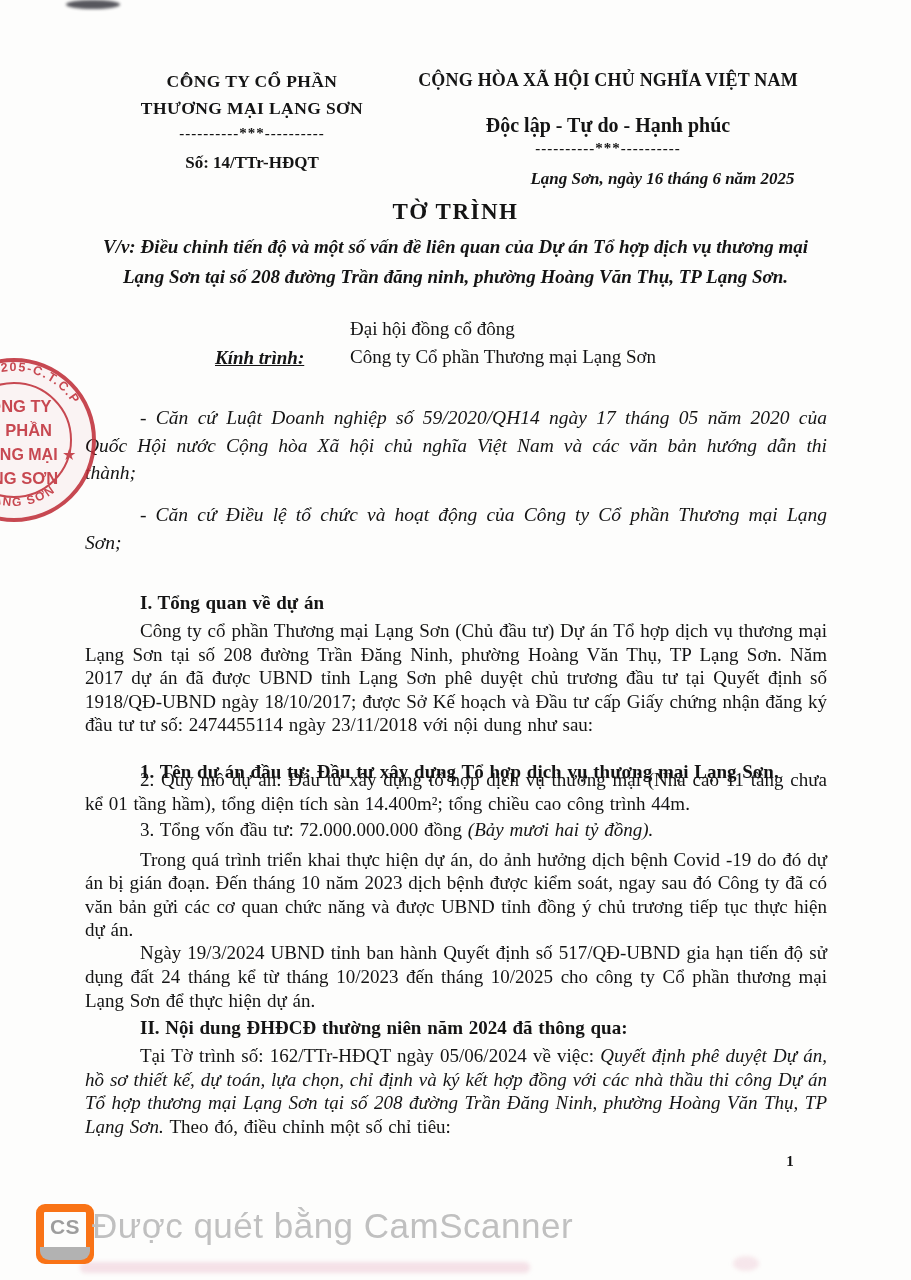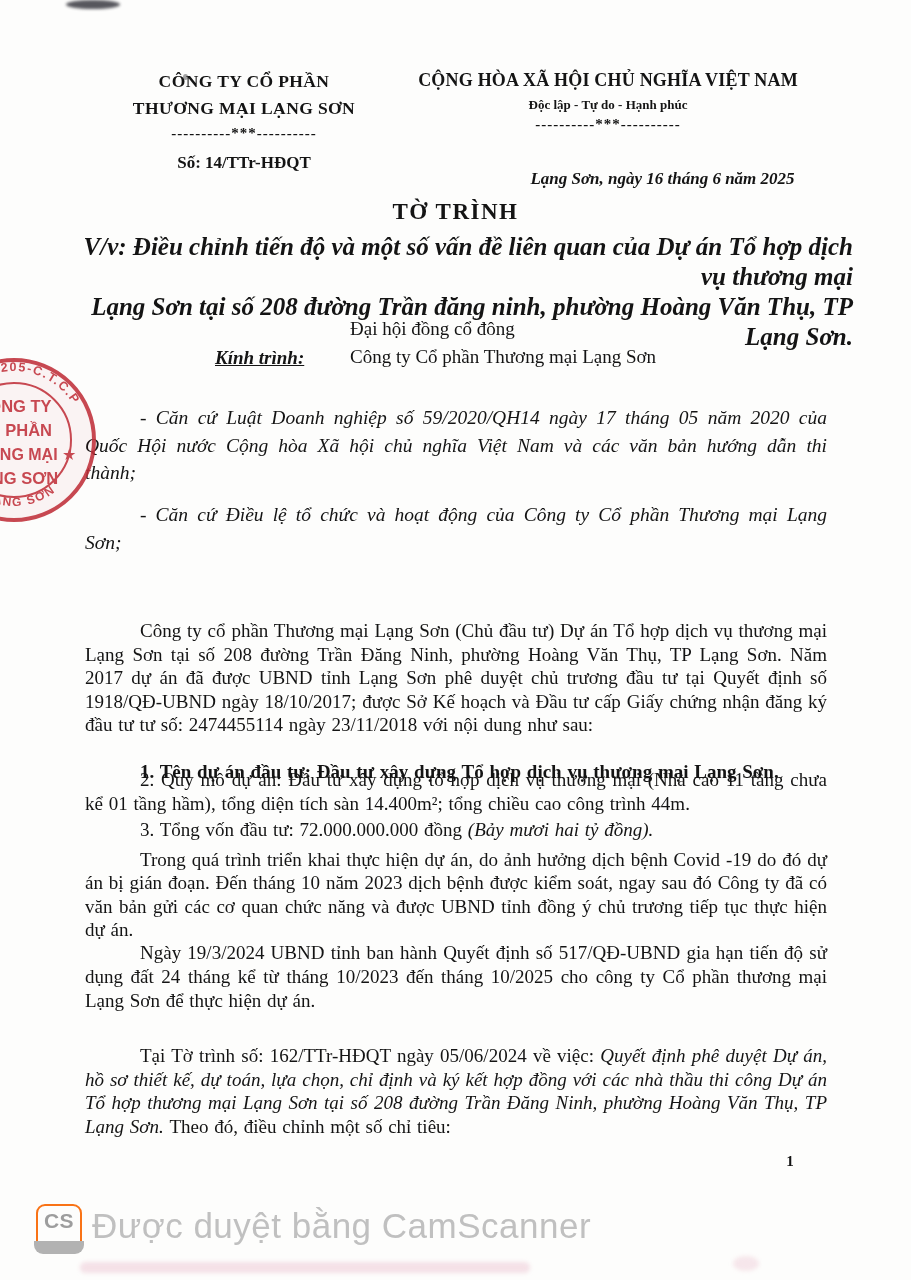--- a/index.html
+++ b/index.html
@@ -7,31 +7,31 @@
     position:relative;width:911px;height:1280px;background:#fdfdfc;overflow:hidden;
     font-family:"Liberation Serif","DejaVu Serif",serif;color:#141414;
   }
   .abs{position:absolute;}
   .center{text-align:center;}
   .i{font-style:italic;}
   .just{text-align:justify;}
   .ind{text-indent:55px;}
 
   
-  .hl{left:88px;top:68px;width:312px;}
+  .hl{left:96px;top:68px;width:312px;}
   .hl .org{font-size:17.5px;font-weight:bold;letter-spacing:.4px;line-height:27px;}
   .hr{left:398px;top:70px;width:420px;}
   .n1{font-size:18px;font-weight:bold;letter-spacing:.2px;}
-  .n2{font-size:13px;font-weight:bold;margin-top:6px;}
+  .n2{font-size:20px;font-weight:bold;margin-top:23px;}
   .sep{font-size:15px;font-weight:bold;letter-spacing:1px;margin-top:3px;}
   .docnum{font-size:17px;font-weight:bold;margin-top:11px;}
   .dateline{left:505px;top:157px;width:315px;font-size:17px;font-weight:bold;font-style:italic;text-align:center;margin-top:12px;}
 
   .title{left:0;right:0;top:199px;font-size:23px;font-weight:bold;letter-spacing:1.5px;text-align:center;}
-  .subject{left:58px;right:58px;top:232px;font-size:25px;font-weight:bold;font-style:italic;text-align:right;line-height:30px;}
+  .subject{left:58px;right:58px;top:232px;font-size:19px;font-weight:bold;font-style:italic;text-align:center;line-height:30px;}
 
   .kt-label{left:215px;top:331px;font-size:19px;font-weight:bold;font-style:italic;text-decoration:underline;margin-top:16px;}
   .recip{left:350px;top:318px;font-size:19px;font-weight:normal;}
   .recip2{top:346px;}
 
   
   .para{left:85px;width:742px;font-size:19px;line-height:23.5px;word-spacing:1px;}
   .basis{font-size:19.5px;font-style:italic;line-height:27.5px;word-spacing:2px;}
   .p1{top:404px;} .p2{top:501px;} .p3{top:533px;}
   .h1{top:591px;font-weight:bold;}
@@ -42,21 +42,21 @@
   .h2{top:1016px;font-weight:bold;}
   .tai{top:1044px;}
 
   .pagenum{left:760px;top:1153px;width:60px;text-align:center;font-size:15px;font-weight:bold;}
 
   
   .stamp{left:-72px;top:354px;width:172px;height:172px;opacity:.88;}
   .stamp text{fill:#c0303a;font-family:"Liberation Sans","DejaVu Sans",sans-serif;font-weight:bold;}
 
   
-  .cs-badge{left:36px;top:1204px;width:42px;height:44px;border:2px solid #f97316;border-radius:9px;
+  .cs-badge{left:36px;top:1204px;width:42px;height:44px;border:8px solid #f97316;border-radius:9px;
     font-family:"Liberation Sans","DejaVu Sans",sans-serif;color:#9d9d9d;}
   .cs-badge .cs-txt{position:absolute;left:0;right:0;top:3px;text-align:center;font-size:21px;font-weight:bold;letter-spacing:.5px;}
   .cs-badge .cs-bar{position:absolute;left:-4px;right:-4px;bottom:-4px;height:13px;background:#b2b2b2;border-radius:0 0 9px 9px;}
   .cs-text{left:92px;top:1206px;font-size:35px;color:#c0c0c0;font-family:"Liberation Sans","DejaVu Sans",sans-serif;letter-spacing:.5px;}
 
   
   .smudge-top{left:66px;top:0;width:54px;height:9px;background:#2e2e36;border-radius:50%;filter:blur(1.5px);opacity:.8;}
   .speck{left:183px;top:74px;width:5px;height:6px;background:#4a4a4a;border-radius:50%;filter:blur(.5px);opacity:.5;}
   .smudge-bottom{left:80px;top:1262px;width:450px;height:11px;background:rgba(231,178,196,.38);border-radius:6px;filter:blur(2px);}
   .smudge-bottom2{left:733px;top:1256px;width:26px;height:15px;background:rgba(231,178,196,.3);border-radius:50%;filter:blur(2px);}
@@ -91,27 +91,29 @@
     <div>Lạng Sơn tại số 208 đường Trần đăng ninh, phường Hoàng Văn Thụ, TP Lạng Sơn.</div>
   </div>
 
   <div class="abs kt-label">Kính trình:</div>
   <div class="abs recip">Đại hội đồng cổ đông</div>
   <div class="abs recip recip2">Công ty Cổ phần Thương mại Lạng Sơn</div>
 
   <div class="abs para basis p1 just ind">- Căn cứ Luật Doanh nghiệp số 59/2020/QH14 ngày 17 tháng 05 năm 2020 của Quốc Hội nước Cộng hòa Xã hội chủ nghĩa Việt Nam và các văn bản hướng dẫn thi thành;</div>
   <div class="abs para basis p2 just ind">- Căn cứ Điều lệ tổ chức và hoạt động của Công ty Cổ phần Thương mại Lạng Sơn;</div>
 
+  <div class="abs para h1 ind">I. Tổng quan về dự án</div>
   <div class="abs para intro just ind">Công ty cổ phần Thương mại Lạng Sơn (Chủ đầu tư) Dự án Tổ hợp dịch vụ thương mại Lạng Sơn tại số 208 đường Trần Đăng Ninh, phường Hoàng Văn Thụ, TP Lạng Sơn. Năm 2017 dự án đã được UBND tỉnh Lạng Sơn phê duyệt chủ trương đầu tư tại Quyết định số 1918/QĐ-UBND ngày 18/10/2017; được Sở Kế hoạch và Đầu tư cấp Giấy chứng nhận đăng ký đầu tư tư số: 2474455114 ngày 23/11/2018 với nội dung như sau:</div>
   <div class="abs para it1 just ind">1. Tên dự án đầu tư: Đầu tư xây dựng Tổ hợp dịch vụ thương mại Lạng Sơn.</div>
   <div class="abs para it2 just ind">2. Quy mô dự án: Đầu tư xây dựng tổ hợp dịch vụ thương mại (Nhà cao 11 tầng chưa kể 01 tầng hầm), tổng diện tích sàn 14.400m²; tổng chiều cao công trình 44m.</div>
   <div class="abs para it3 just ind"><span>3. Tổng vốn đầu tư: 72.000.000.000 đồng </span><span class="i">(Bảy mươi hai tỷ đồng).</span></div>
   <div class="abs para covid just ind">Trong quá trình triển khai thực hiện dự án, do ảnh hưởng dịch bệnh Covid -19 do đó dự án bị gián đoạn. Đến tháng 10 năm 2023 dịch bệnh được kiểm soát, ngay sau đó Công ty đã có văn bản gửi các cơ quan chức năng và được UBND tỉnh đồng ý chủ trương tiếp tục thực hiện dự án.</div>
   <div class="abs para ngay just ind">Ngày 19/3/2024 UBND tỉnh ban hành Quyết định số 517/QĐ-UBND gia hạn tiến độ sử dụng đất 24 tháng kể từ tháng 10/2023 đến tháng 10/2025 cho công ty Cổ phần thương mại Lạng Sơn để thực hiện dự án.</div>
 
+  <div class="abs para h2 ind">II. Nội dung ĐHĐCĐ thường niên năm 2024 đã thông qua:</div>
   <div class="abs para tai just ind"><span>Tại Tờ trình số: 162/TTr-HĐQT ngày 05/06/2024 về việc: </span><span class="i">Quyết định phê duyệt Dự án, hồ sơ thiết kế, dự toán, lựa chọn, chỉ định và ký kết hợp đồng với các nhà thầu thi công Dự án Tổ hợp thương mại Lạng Sơn tại số 208 đường Trần Đăng Ninh, phường Hoàng Văn Thụ, TP Lạng Sơn. </span><span>Theo đó, điều chỉnh một số chỉ tiêu:</span></div>
 
   <div class="abs pagenum">1</div>
 
   <svg class="abs stamp" width="172" height="172" viewBox="0 0 172 172">
     <circle cx="86" cy="86" r="80" fill="rgba(197,48,55,0.05)" stroke="#c0303a" stroke-width="4"></circle>
     <circle cx="86" cy="86" r="57" fill="none" stroke="#c0303a" stroke-width="2"></circle>
     <defs>
       <path id="arcTop" d="M 17,86 A 69,69 0 0 1 155,86"></path>
       <path id="arcBottom" d="M 20,86 A 66,66 0 0 0 152,86"></path>
@@ -121,15 +123,15 @@
     <text x="86" y="58" text-anchor="middle" font-size="16.5">CÔNG TY</text>
     <text x="86" y="82" text-anchor="middle" font-size="16.5">CỔ PHẦN</text>
     <text x="86" y="106" text-anchor="middle" font-size="16">THƯƠNG MẠI ★</text>
     <text x="86" y="130" text-anchor="middle" font-size="16.5">LẠNG SƠN</text>
   </svg>
 
   <div class="abs cs-badge">
     <div class="cs-txt">CS</div>
     <div class="cs-bar"></div>
   </div>
-  <div class="abs cs-text">Được duyệt bằng CamScanner</div>
+  <div class="abs cs-text">Được quét bằng CamScanner</div>
 
 </div>
 
 </body></html>

